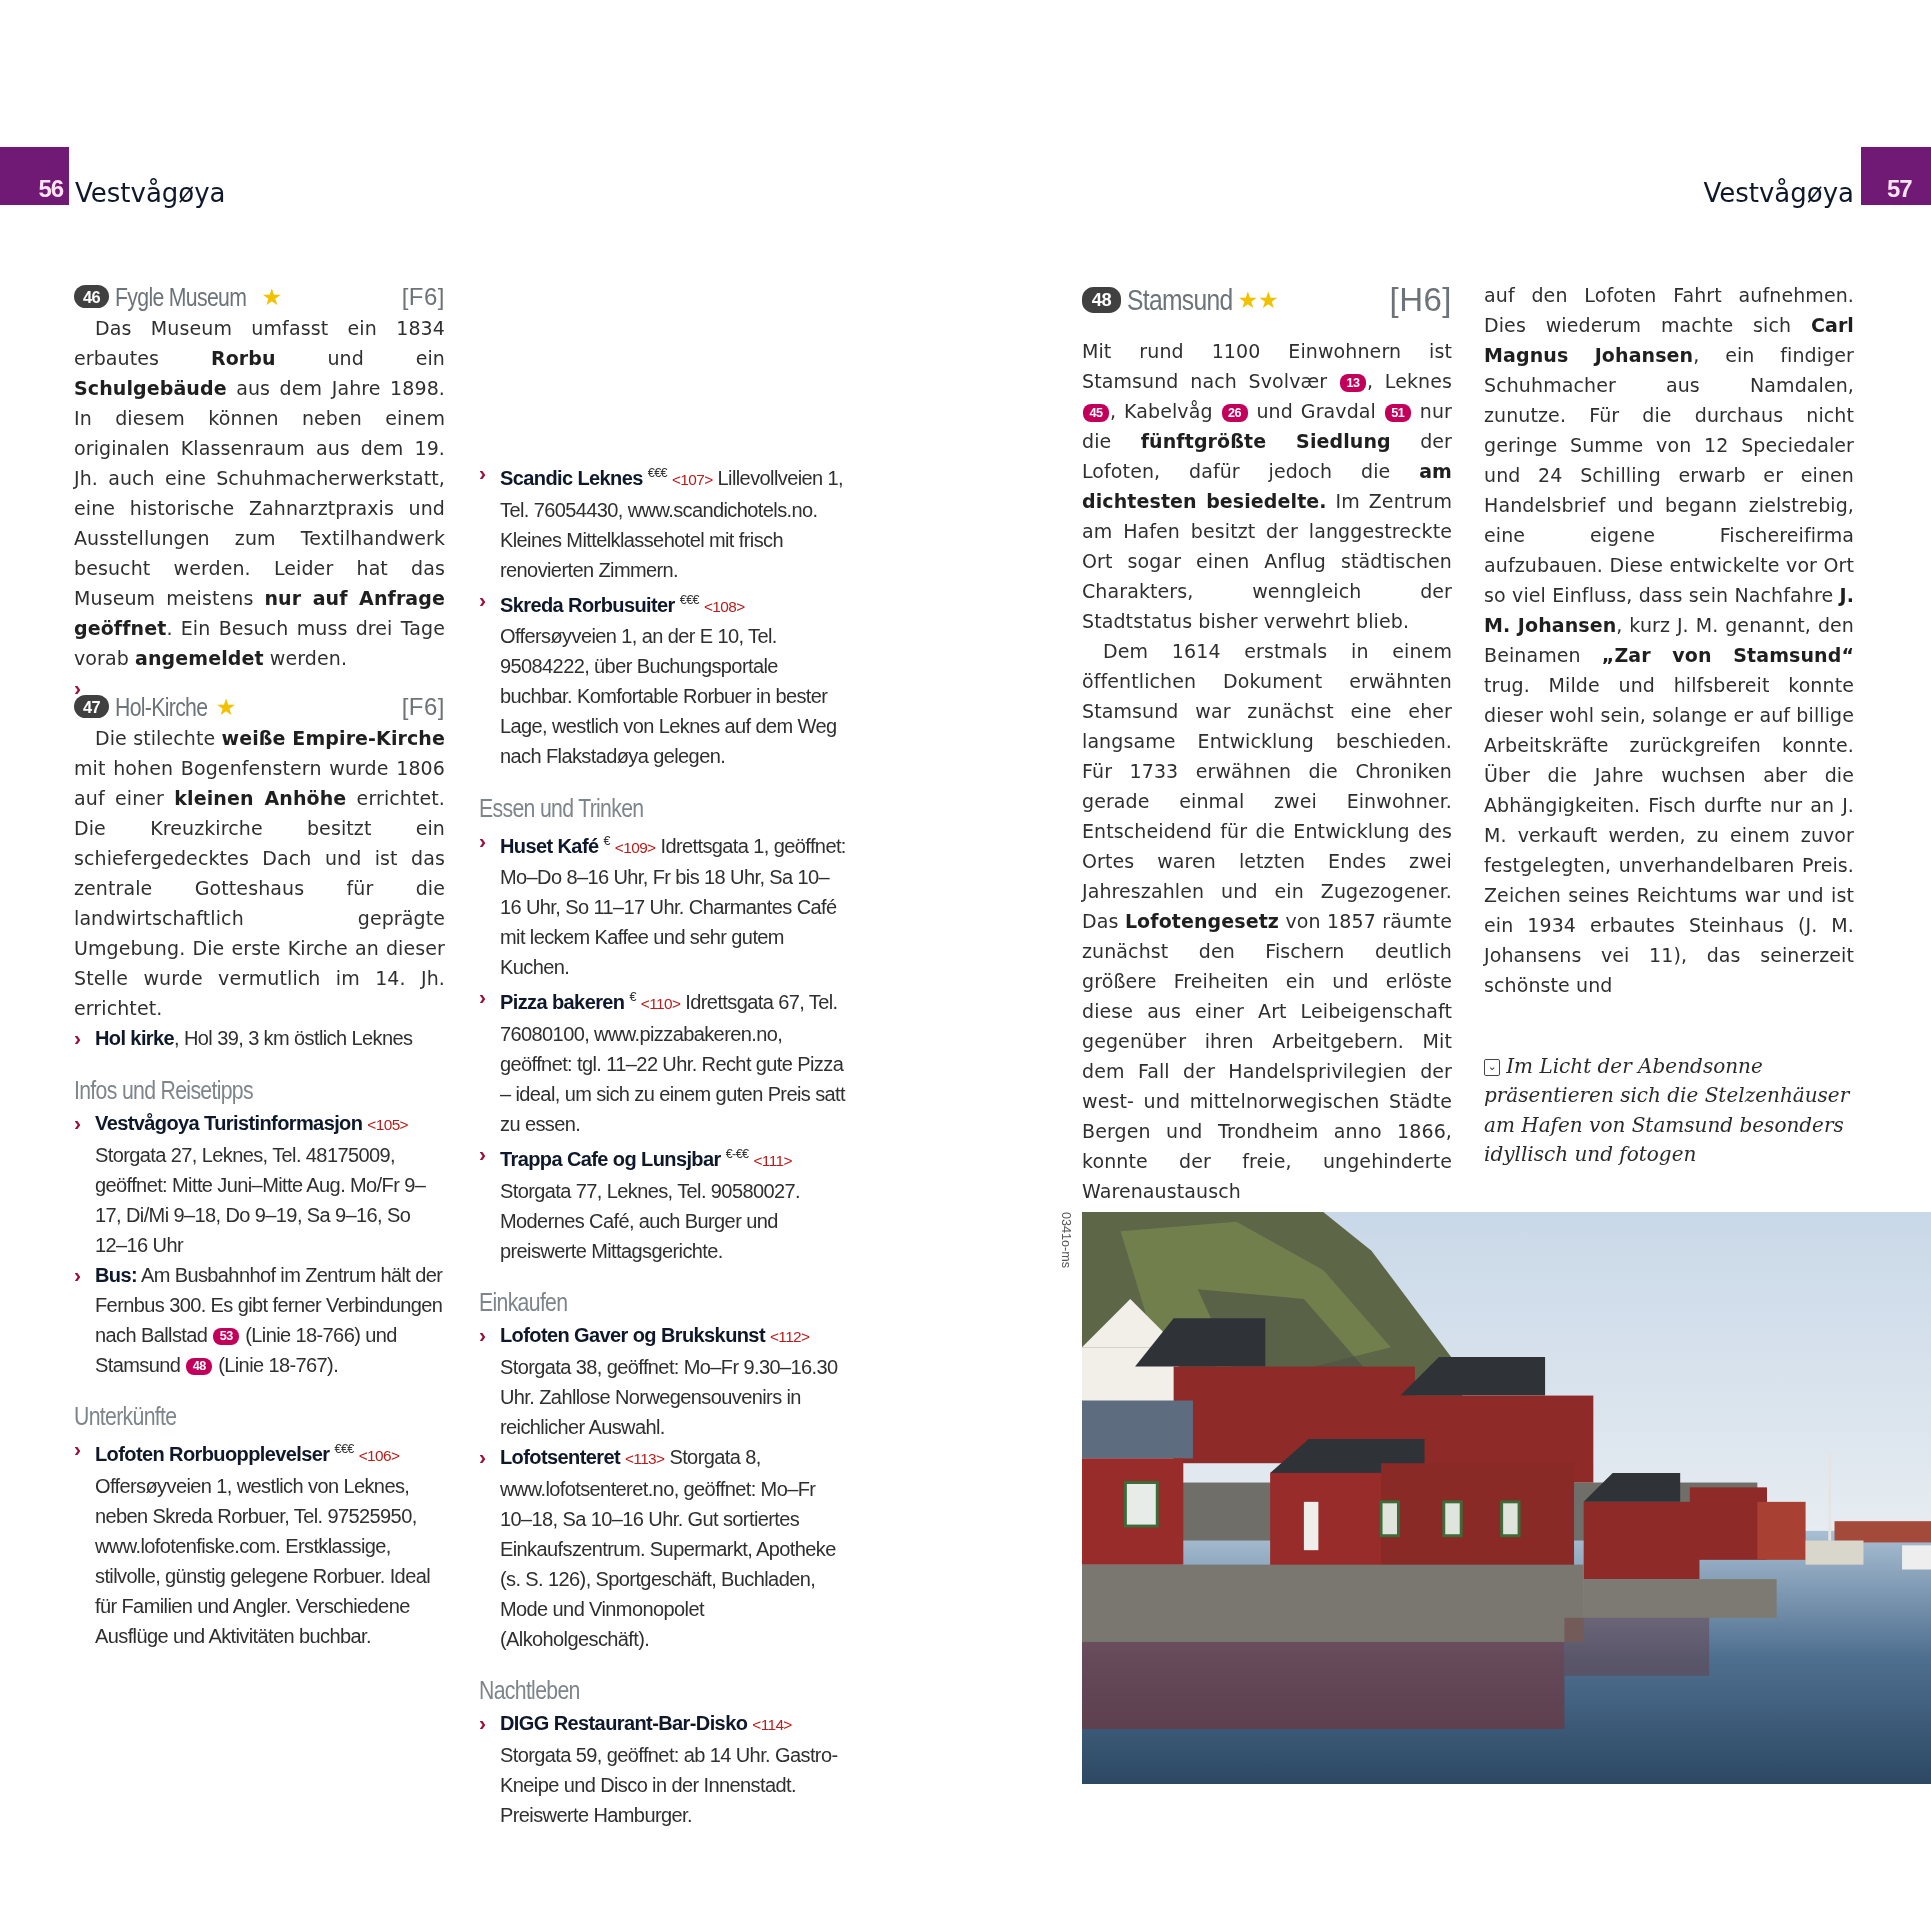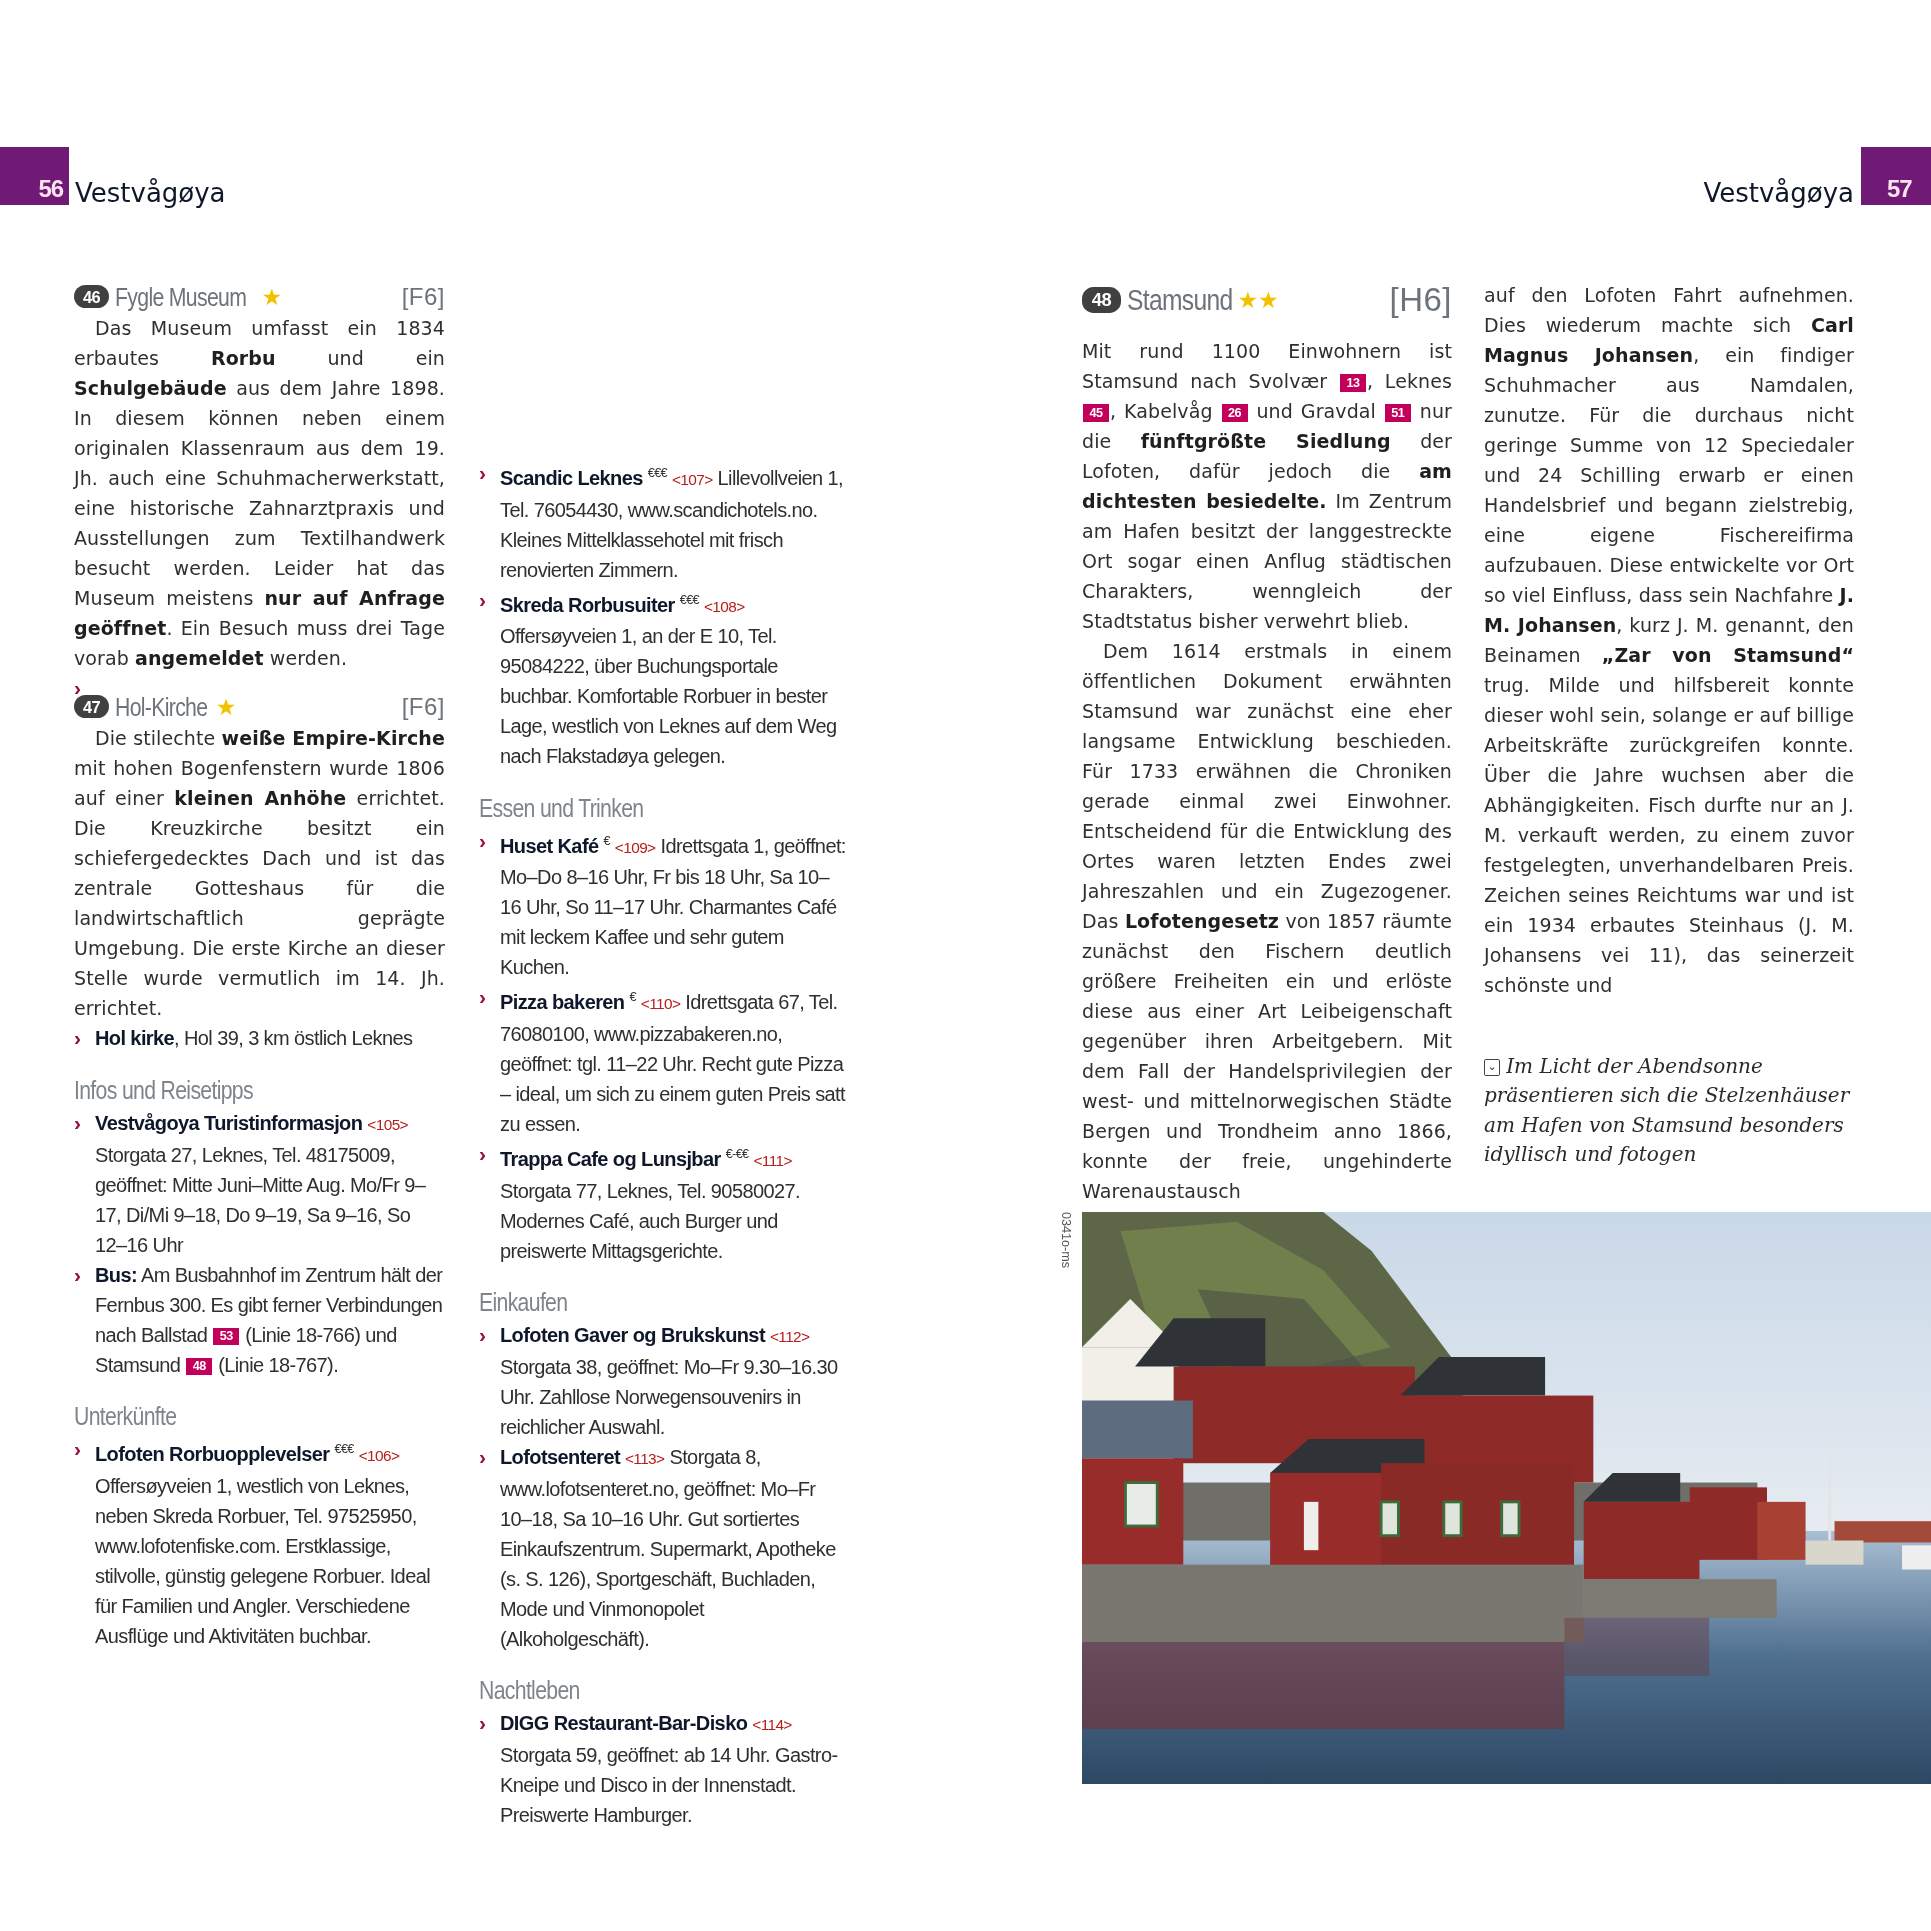--- a/index.html
+++ b/index.html
@@ -22,21 +22,21 @@
   .col-c { left: 1082px; top: 280px; width: 370px; }
   .col-d { left: 1484px; top: 280px; width: 370px; }
 
   .body-text { font-family: "DejaVu Sans", sans-serif; font-size: 19px; line-height: 30px; text-align: justify; color: #2f2f2f; letter-spacing: 0.1px; }
   .body-text .indent { display: inline-block; width: 21px; }
   .body-text b { font-weight: bold; color: #1f1f1f; }
 
   .poi-head { display: flex; align-items: center; justify-content: space-between; height: 33px; margin-bottom: 0; }
   .poi-left { display: flex; align-items: center; }
   .badge { display: inline-flex; align-items: center; justify-content: center; width: 35px; height: 23px; border-radius: 11.6px; background: #404040; color: #ffffff; font-family: "Liberation Sans", sans-serif; font-weight: bold; font-size: 16.4px; margin-right: 5.8px; letter-spacing: -0.5px; }
-  .badge-sm { display: inline-flex; align-items: center; justify-content: center; width: 26px; height: 17.4px; border-radius: 0; background: #c2005b; color: #fff; font-family: "Liberation Sans", sans-serif; font-weight: bold; font-size: 12.6px; vertical-align: middle; margin: 0 1px; letter-spacing: -0.5px; }
+  .badge-sm { display: inline-flex; align-items: center; justify-content: center; width: 26px; height: 17.4px; border-radius: 8px; background: #c2005b; color: #fff; font-family: "Liberation Sans", sans-serif; font-weight: bold; font-size: 12.6px; vertical-align: middle; margin: 0 1px; letter-spacing: -0.5px; }
   .poi-title { font-family: "Liberation Sans", sans-serif; font-size: 25px; color: #6c7379; letter-spacing: -0.8px; transform: scaleX(0.85); transform-origin: left center; display: inline-block; }
   .poi-title.big { font-size: 29px; }
   .star { color: #f2c200; font-size: 23px; margin-left: -7.7px; }
   .grid-ref { font-family: "Liberation Sans", sans-serif; font-size: 24px; color: #6c7379; letter-spacing: 0.5px; }
   .grid-ref.big { font-size: 33px; }
 
   .section-head { font-family: "Liberation Sans", sans-serif; font-size: 25px; color: #7d858b; letter-spacing: -0.8px; transform: scaleX(0.85); transform-origin: left center; margin-top: 19.3px; height: 35px; line-height: 35px; }
 
   .list-item { position: relative; padding-left: 21px; font-family: "Liberation Sans", sans-serif; font-size: 20px; line-height: 30px; color: #2f2f2f; letter-spacing: -0.6px; }
   .list-item .chev { position: absolute; left: 0; top: 0; color: #9a0f3e; font-weight: bold; font-size: 21px; }

